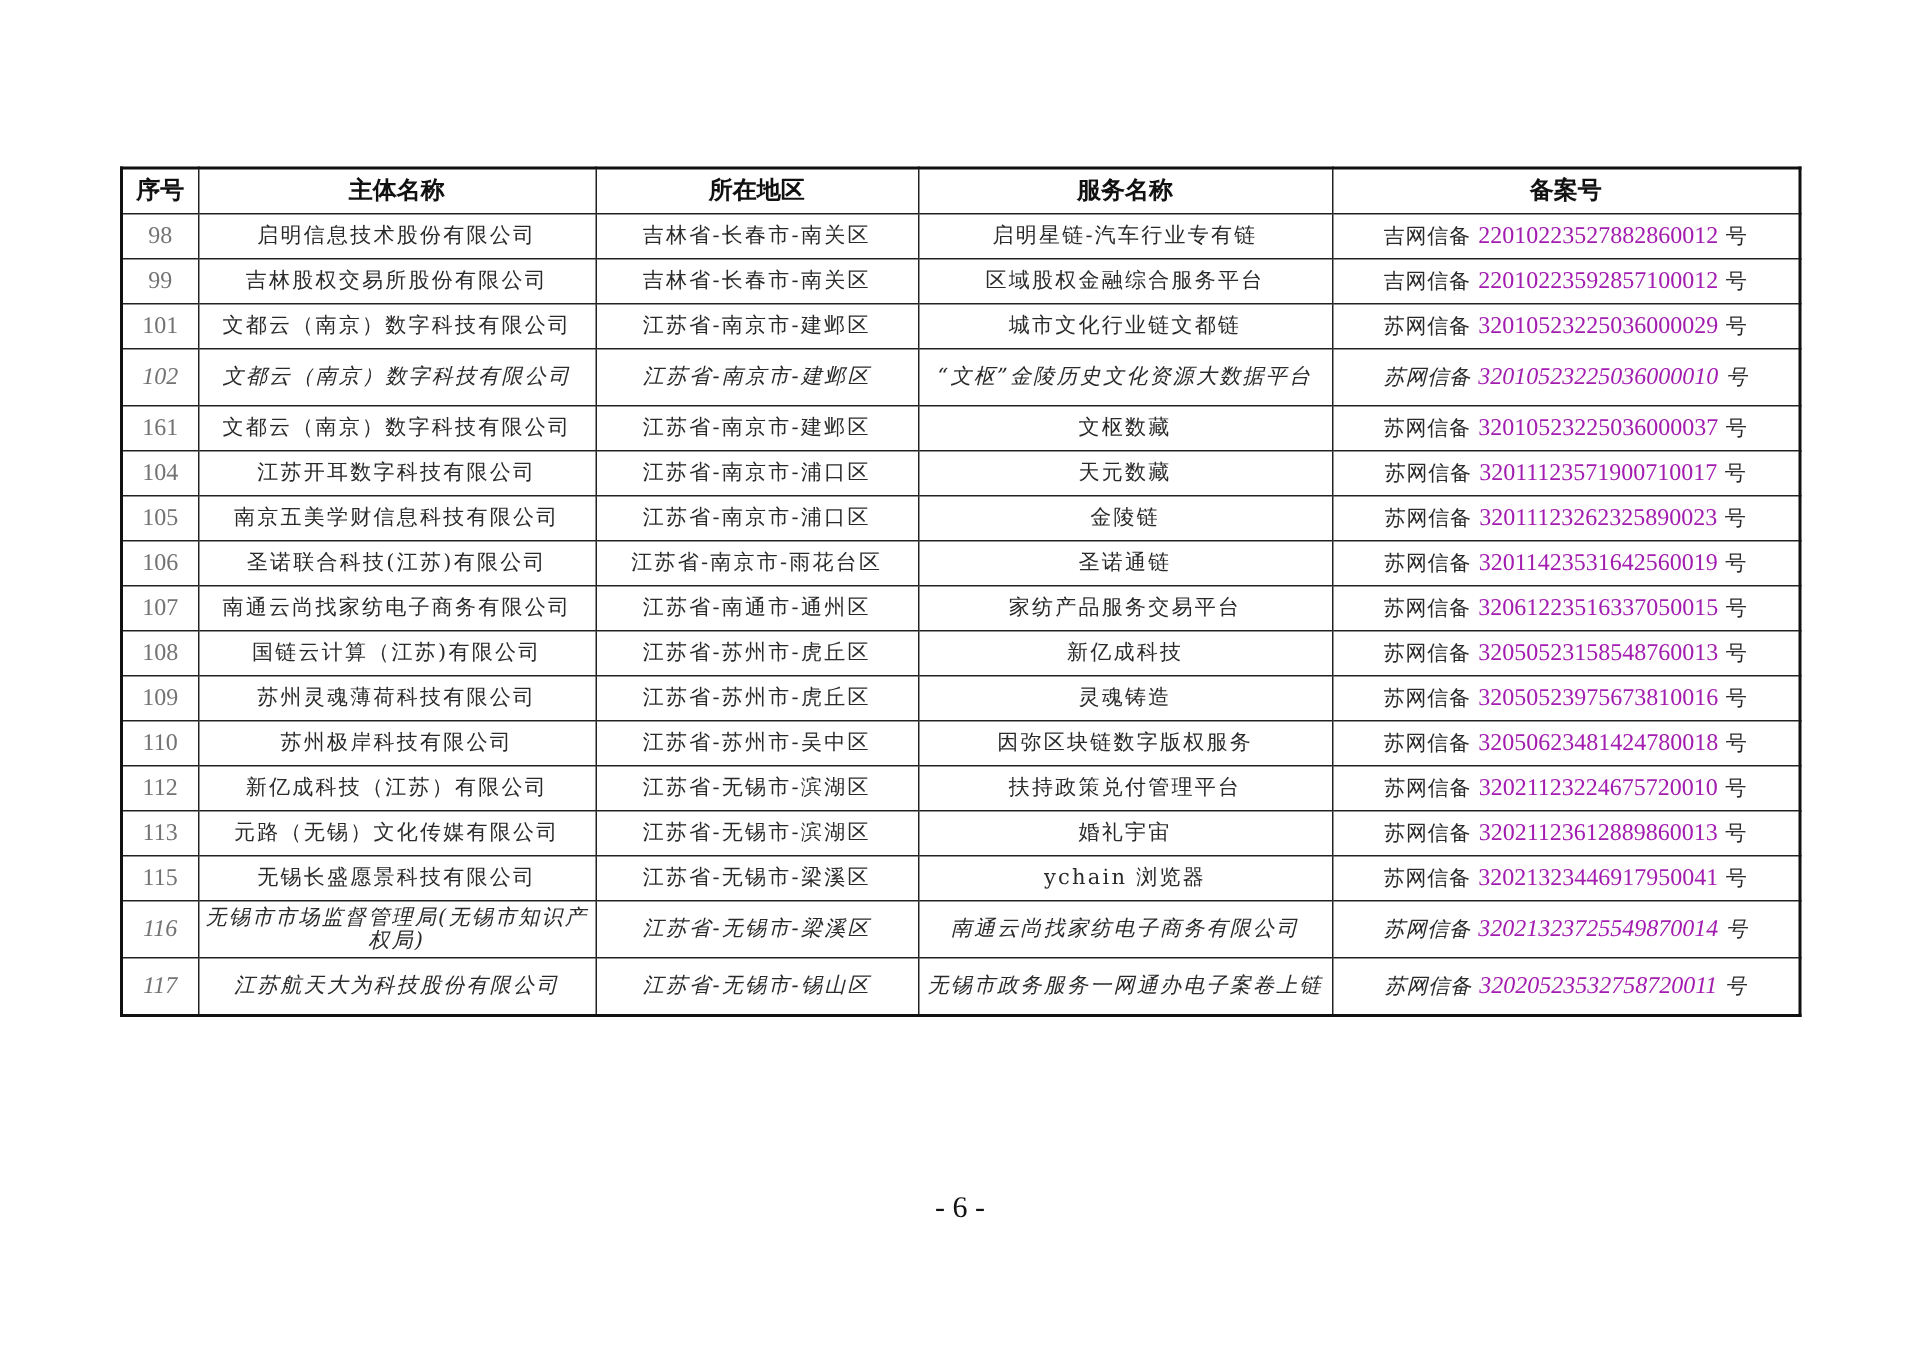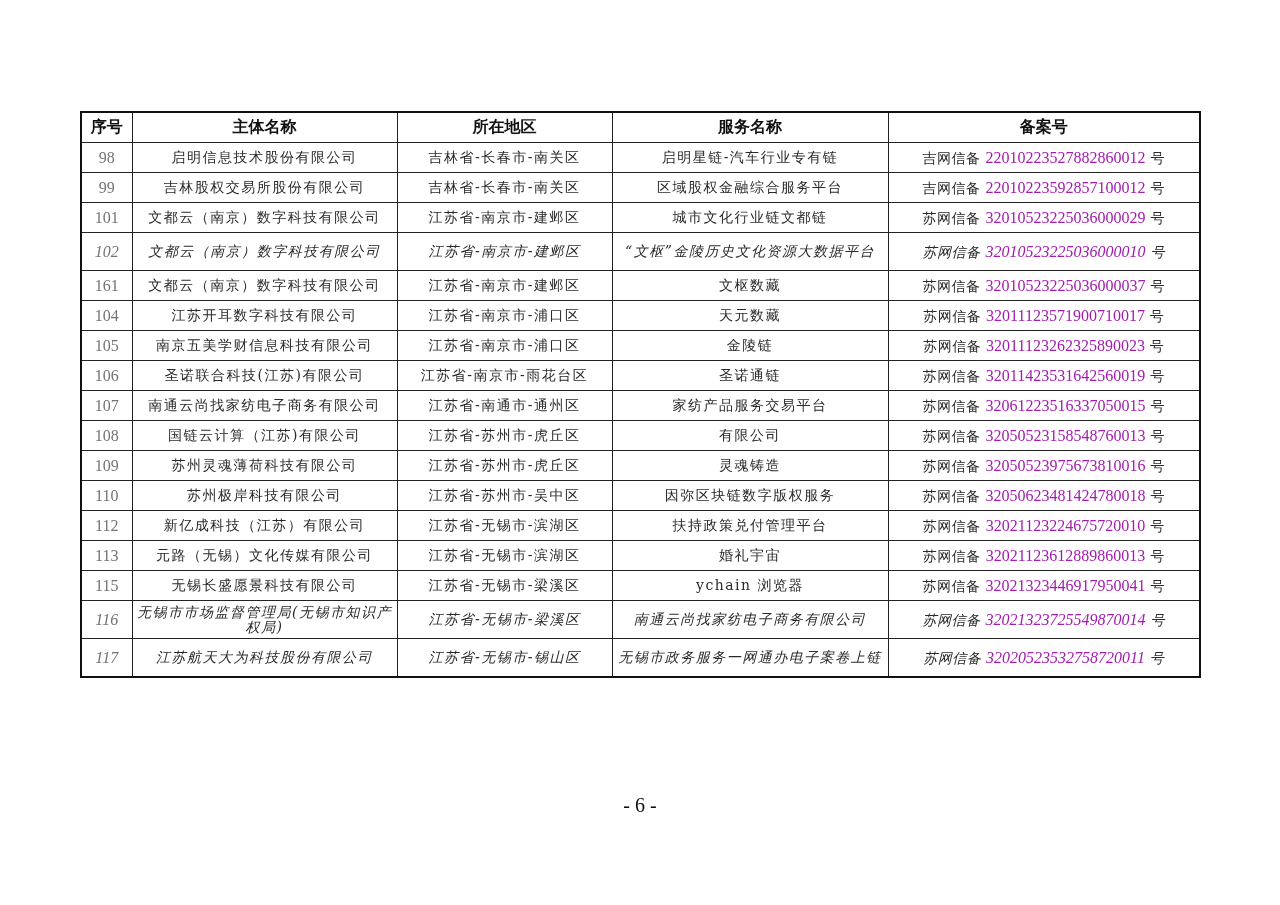--- a/index.html
+++ b/index.html
@@ -170,21 +170,21 @@
           <td class="idx">107</td>
           <td>南通云尚找家纺电子商务有限公司</td>
           <td>江苏省-南通市-通州区</td>
           <td>家纺产品服务交易平台</td>
           <td class="filing"><span>苏网信备</span> <span class="num">32061223516337050015</span> <span>号</span></td>
         </tr>
         <tr>
           <td class="idx">108</td>
           <td>国链云计算（江苏)有限公司</td>
           <td>江苏省-苏州市-虎丘区</td>
-          <td>有限公司</td>
+          <td>新亿成科技</td>
           <td class="filing"><span>苏网信备</span> <span class="num">32050523158548760013</span> <span>号</span></td>
         </tr>
         <tr>
           <td class="idx">109</td>
           <td>苏州灵魂薄荷科技有限公司</td>
           <td>江苏省-苏州市-虎丘区</td>
           <td>灵魂铸造</td>
           <td class="filing"><span>苏网信备</span> <span class="num">32050523975673810016</span> <span>号</span></td>
         </tr>
         <tr>

